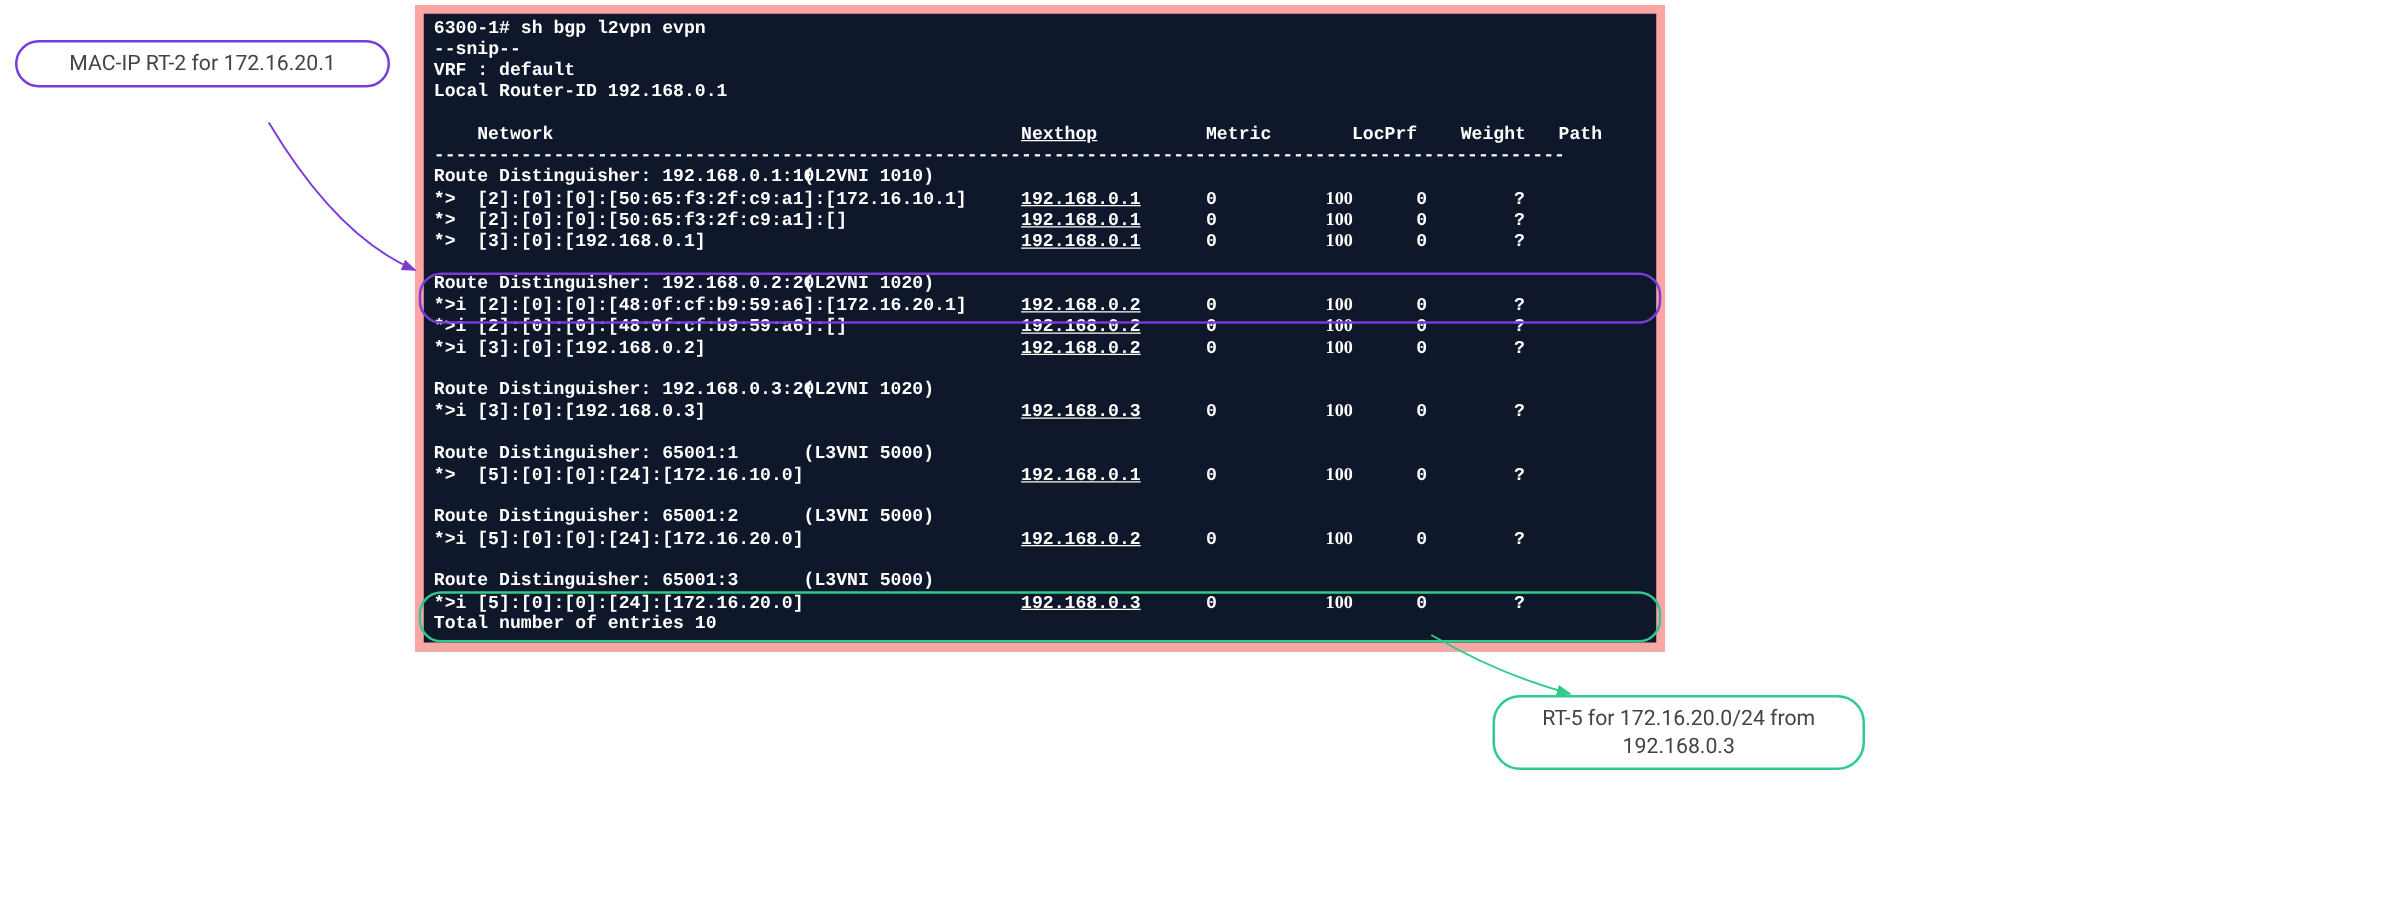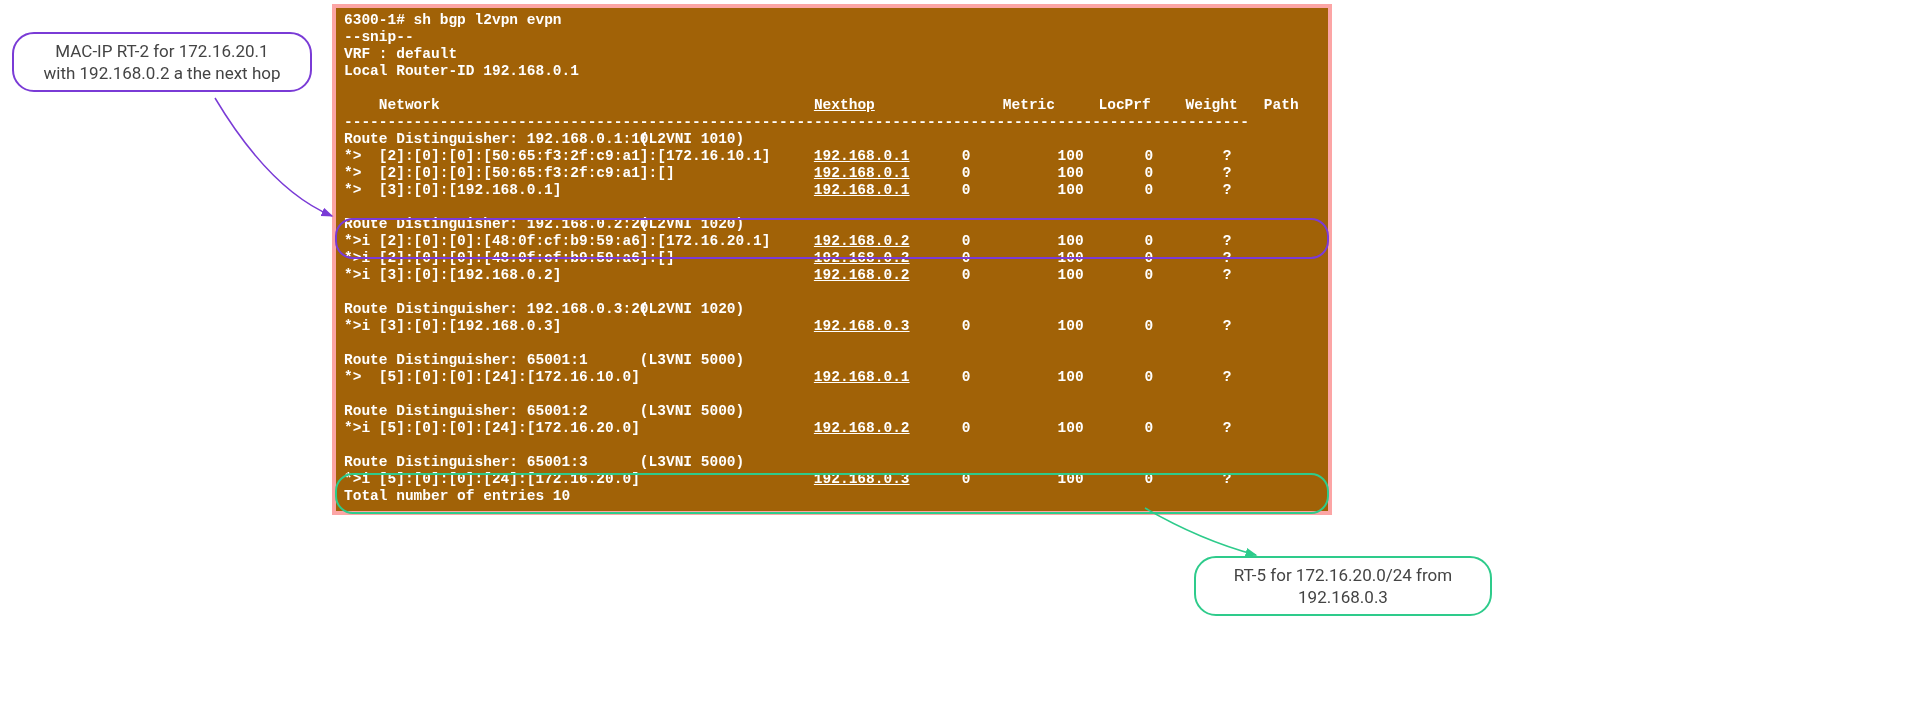--- a/index.html
+++ b/index.html
@@ -15,45 +15,45 @@
   .canvas {
     position: relative;
     width: 1914px;
     height: 723px;
   }
   .terminal {
     position: absolute;
     left: 332px;
     top: 4px;
     width: 1000px;
-    background: #a16207;
+    background: #0f172a;
     color: #fff;
-    border: 4px solid #fca5a5;
+    border: 7px solid #fca5a5;
     padding: 4px 8px 6px 8px;
     font-size: 14.5px;
     line-height: 17px;
     font-weight: bold;
     white-space: pre;
   }
   .ln { display:block; height:17px; }
   .blank { display:block; height:17px; }
 
   
   .c-status { display:inline-block; width: 4ch; }
   .c-net    { display:inline-block; width: 50ch; }
   .c-nh     { display:inline-block; width: 17ch; text-decoration: underline; }
   .c-met    { display:inline-block; width: 11ch; }
-  .c-lp     { display:inline-block; width: 10ch; }
+  .c-lp     { display:inline-block; width: 10ch; font-family: Liberation Serif, serif; }
   .c-wt     { display:inline-block; width: 9ch; }
   .c-path   { display:inline-block; }
 
   .hdr-net    { display:inline-block; width: 54ch; padding-left:4ch;}
   .hdr-nh     { display:inline-block; width: 17ch; text-decoration: underline; }
-  .hdr-met    { display:inline-block; width: 11ch; margin-left: 41px; }
-  .hdr-lp     { display:inline-block; width: 10ch; }
+  .hdr-met    { display:inline-block; width: 11ch; }
+  .hdr-lp     { display:inline-block; width: 10ch; margin-left: 21px; }
   .hdr-wt     { display:inline-block; width: 9ch; }
 
   .rd-label { display:inline-block; width: 34ch; }
   .rd-note  { display:inline-block; }
 
   .divider-line { display:block; height:17px; overflow:hidden; letter-spacing:0; }
 
   
   .callout {
     position:absolute;
@@ -85,21 +85,20 @@
 
   svg.arrow { position:absolute; overflow:visible; pointer-events:none; }
 </style>
 </head>
 <body>
 
 <div class="canvas">
 
   <div class="callout purple" style="left:12px; top:32px; width:300px;">
     <div>MAC-IP RT-2 for 172.16.20.1</div>
-    <div>with 192.168.0.2 a the next hop</div>
   </div>
 
   <div class="callout green" style="left:1194px; top:556px; width:298px;">
     <div>RT-5 for 172.16.20.0/24 from</div>
     <div>192.168.0.3</div>
   </div>
 
   <div class="terminal" id="term"><span class="ln">6300-1# sh bgp l2vpn evpn</span><span class="ln">--snip--</span><span class="ln">VRF : default</span><span class="ln">Local Router-ID 192.168.0.1</span><span class="blank"></span><span class="ln"><span class="hdr-net">Network</span><span class="hdr-nh">Nexthop</span><span class="hdr-met">Metric</span><span class="hdr-lp">LocPrf</span><span class="hdr-wt">Weight</span><span>Path</span></span><span class="divider-line">--------------------------------------------------------------------------------------------------------</span><span class="ln"><span class="rd-label">Route Distinguisher: 192.168.0.1:10</span><span class="rd-note">(L2VNI 1010)</span></span><span class="ln"><span class="c-status">*&gt;</span><span class="c-net">[2]:[0]:[0]:[50:65:f3:2f:c9:a1]:[172.16.10.1]</span><span class="c-nh">192.168.0.1</span><span class="c-met">0</span><span class="c-lp">100</span><span class="c-wt">0</span><span class="c-path">?</span></span><span class="ln"><span class="c-status">*&gt;</span><span class="c-net">[2]:[0]:[0]:[50:65:f3:2f:c9:a1]:[]</span><span class="c-nh">192.168.0.1</span><span class="c-met">0</span><span class="c-lp">100</span><span class="c-wt">0</span><span class="c-path">?</span></span><span class="ln"><span class="c-status">*&gt;</span><span class="c-net">[3]:[0]:[192.168.0.1]</span><span class="c-nh">192.168.0.1</span><span class="c-met">0</span><span class="c-lp">100</span><span class="c-wt">0</span><span class="c-path">?</span></span><span class="blank"></span><span class="ln"><span class="rd-label">Route Distinguisher: 192.168.0.2:20</span><span class="rd-note">(L2VNI 1020)</span></span><span class="ln"><span class="c-status">*&gt;i</span><span class="c-net">[2]:[0]:[0]:[48:0f:cf:b9:59:a6]:[172.16.20.1]</span><span class="c-nh">192.168.0.2</span><span class="c-met">0</span><span class="c-lp">100</span><span class="c-wt">0</span><span class="c-path">?</span></span><span class="ln"><span class="c-status">*&gt;i</span><span class="c-net">[2]:[0]:[0]:[48:0f:cf:b9:59:a6]:[]</span><span class="c-nh">192.168.0.2</span><span class="c-met">0</span><span class="c-lp">100</span><span class="c-wt">0</span><span class="c-path">?</span></span><span class="ln"><span class="c-status">*&gt;i</span><span class="c-net">[3]:[0]:[192.168.0.2]</span><span class="c-nh">192.168.0.2</span><span class="c-met">0</span><span class="c-lp">100</span><span class="c-wt">0</span><span class="c-path">?</span></span><span class="blank"></span><span class="ln"><span class="rd-label">Route Distinguisher: 192.168.0.3:20</span><span class="rd-note">(L2VNI 1020)</span></span><span class="ln"><span class="c-status">*&gt;i</span><span class="c-net">[3]:[0]:[192.168.0.3]</span><span class="c-nh">192.168.0.3</span><span class="c-met">0</span><span class="c-lp">100</span><span class="c-wt">0</span><span class="c-path">?</span></span><span class="blank"></span><span class="ln"><span class="rd-label">Route Distinguisher: 65001:1</span><span class="rd-note">(L3VNI 5000)</span></span><span class="ln"><span class="c-status">*&gt;</span><span class="c-net">[5]:[0]:[0]:[24]:[172.16.10.0]</span><span class="c-nh">192.168.0.1</span><span class="c-met">0</span><span class="c-lp">100</span><span class="c-wt">0</span><span class="c-path">?</span></span><span class="blank"></span><span class="ln"><span class="rd-label">Route Distinguisher: 65001:2</span><span class="rd-note">(L3VNI 5000)</span></span><span class="ln"><span class="c-status">*&gt;i</span><span class="c-net">[5]:[0]:[0]:[24]:[172.16.20.0]</span><span class="c-nh">192.168.0.2</span><span class="c-met">0</span><span class="c-lp">100</span><span class="c-wt">0</span><span class="c-path">?</span></span><span class="blank"></span><span class="ln"><span class="rd-label">Route Distinguisher: 65001:3</span><span class="rd-note">(L3VNI 5000)</span></span><span class="ln"><span class="c-status">*&gt;i</span><span class="c-net">[5]:[0]:[0]:[24]:[172.16.20.0]</span><span class="c-nh">192.168.0.3</span><span class="c-met">0</span><span class="c-lp">100</span><span class="c-wt">0</span><span class="c-path">?</span></span><span class="ln">Total number of entries 10</span></div>
 
   <div class="hl purple" style="left:335px; top:218px; width:994px; height:41px;"></div>

